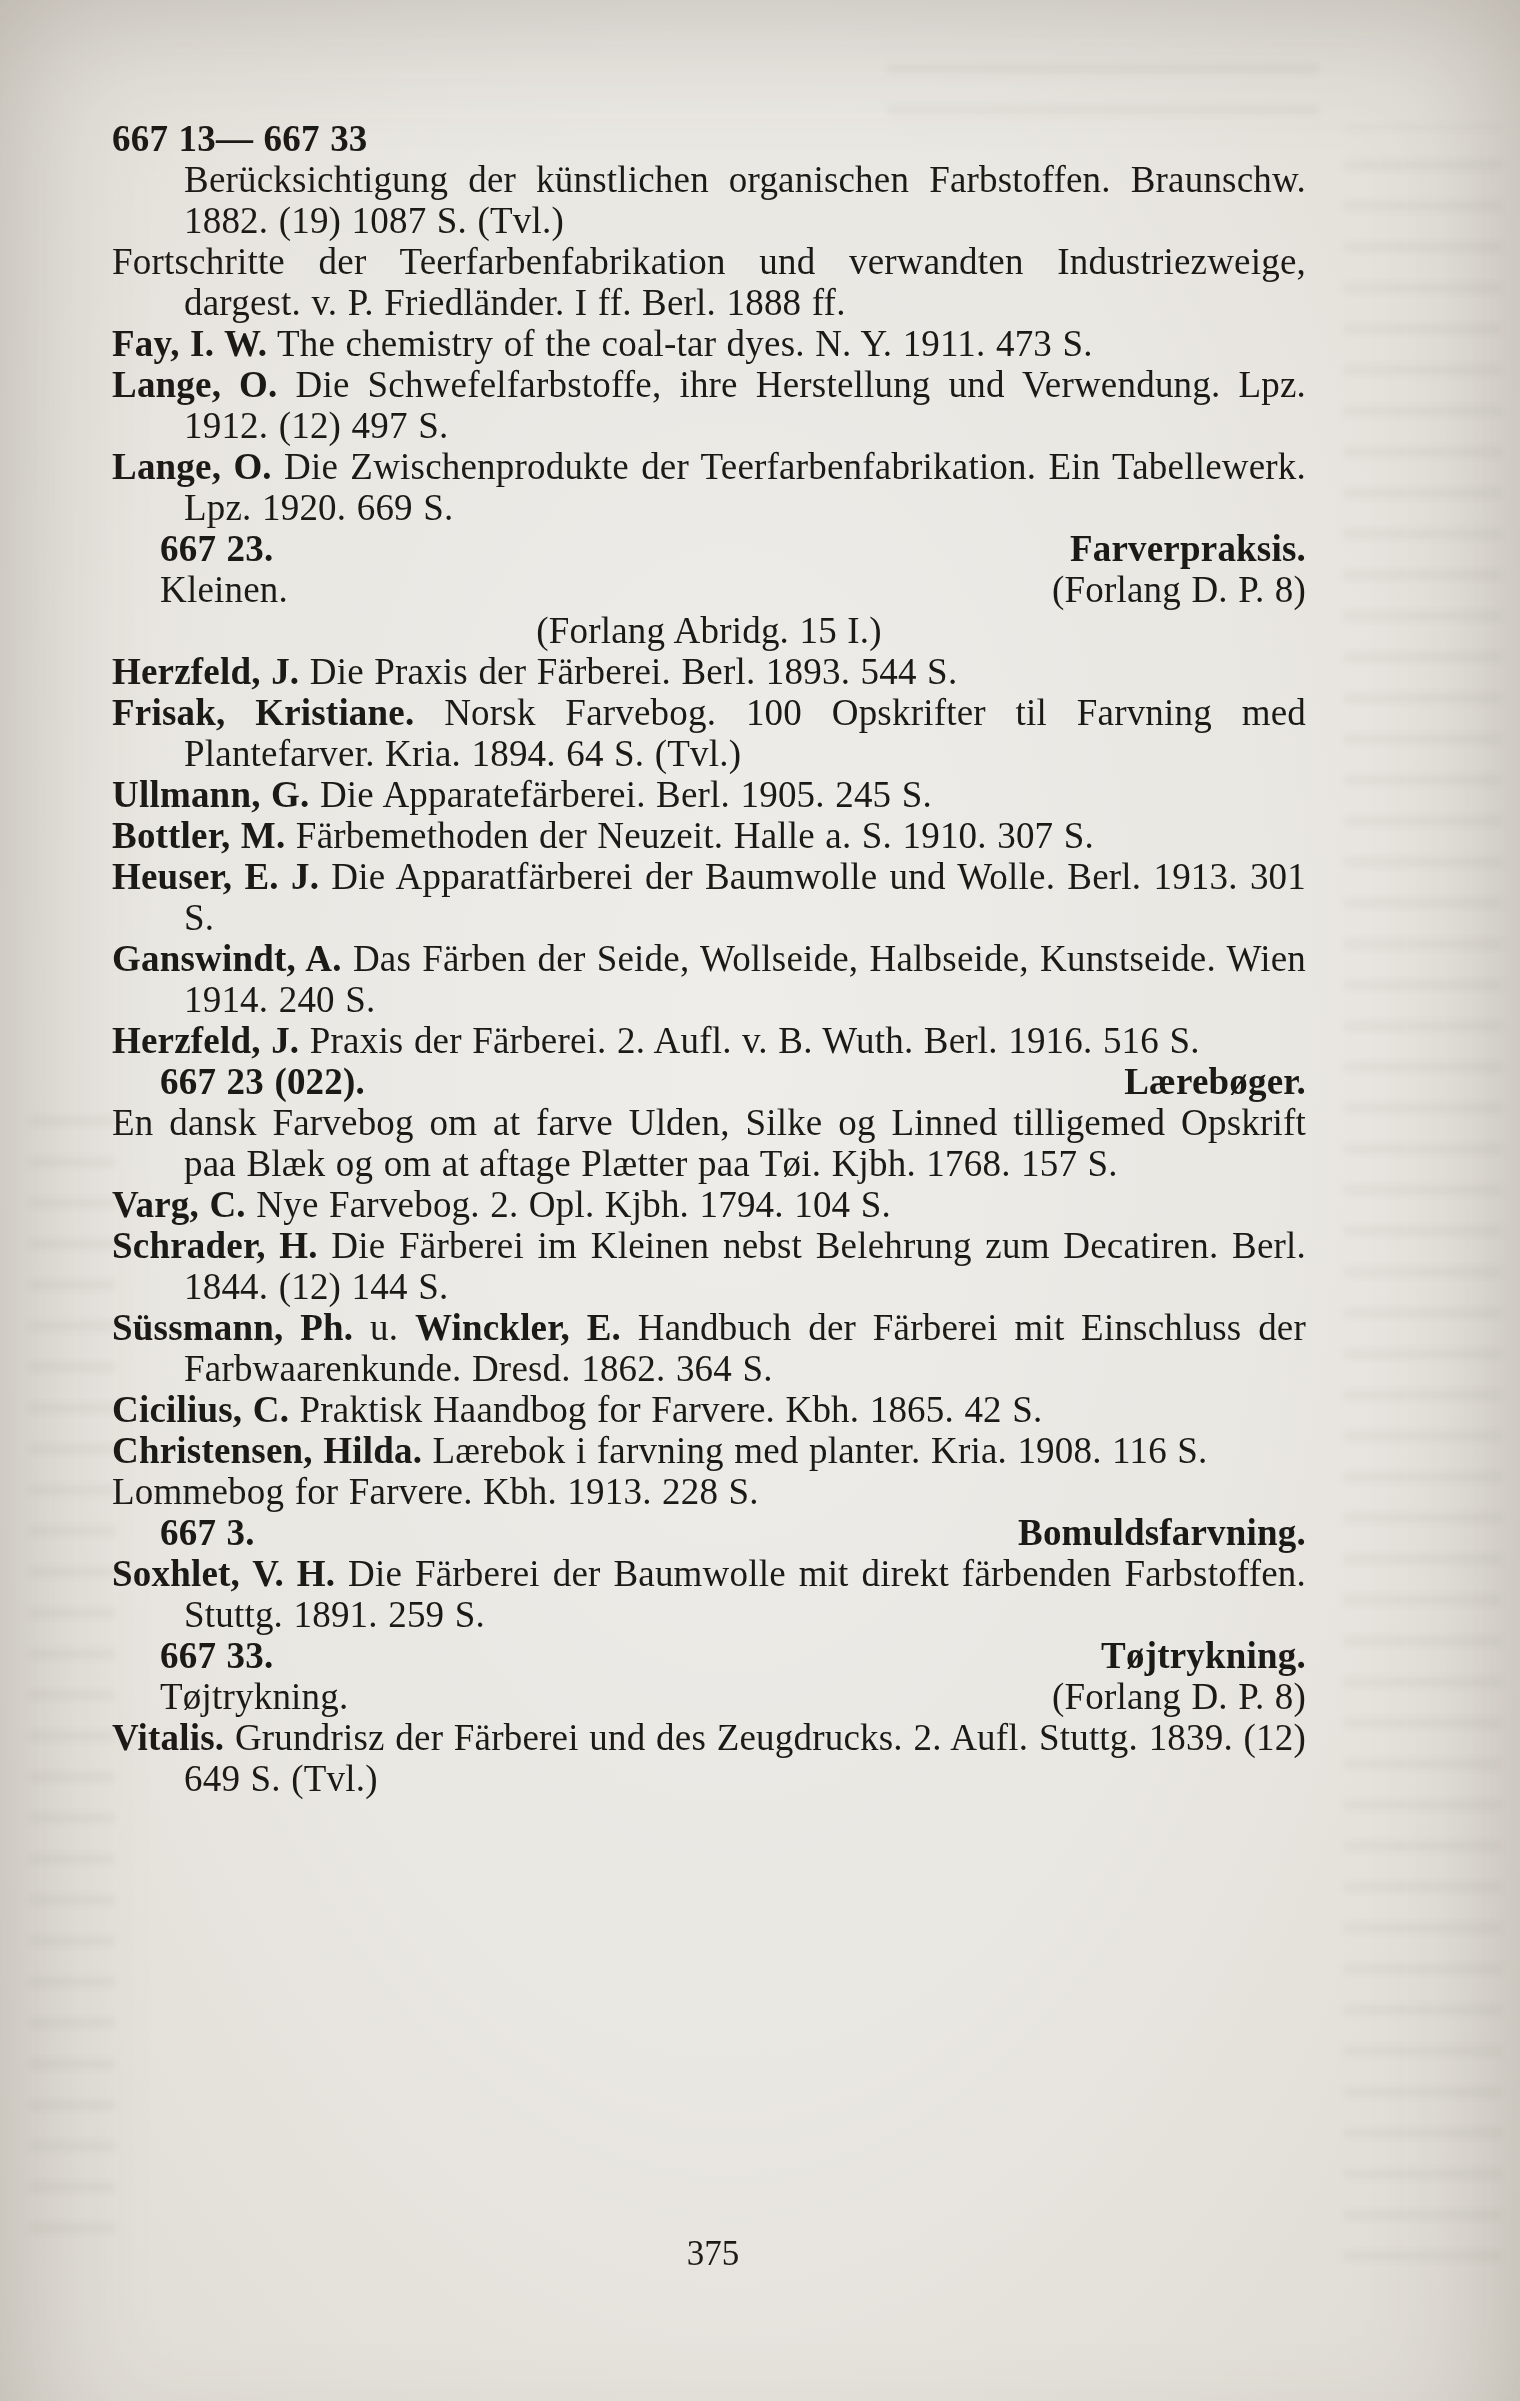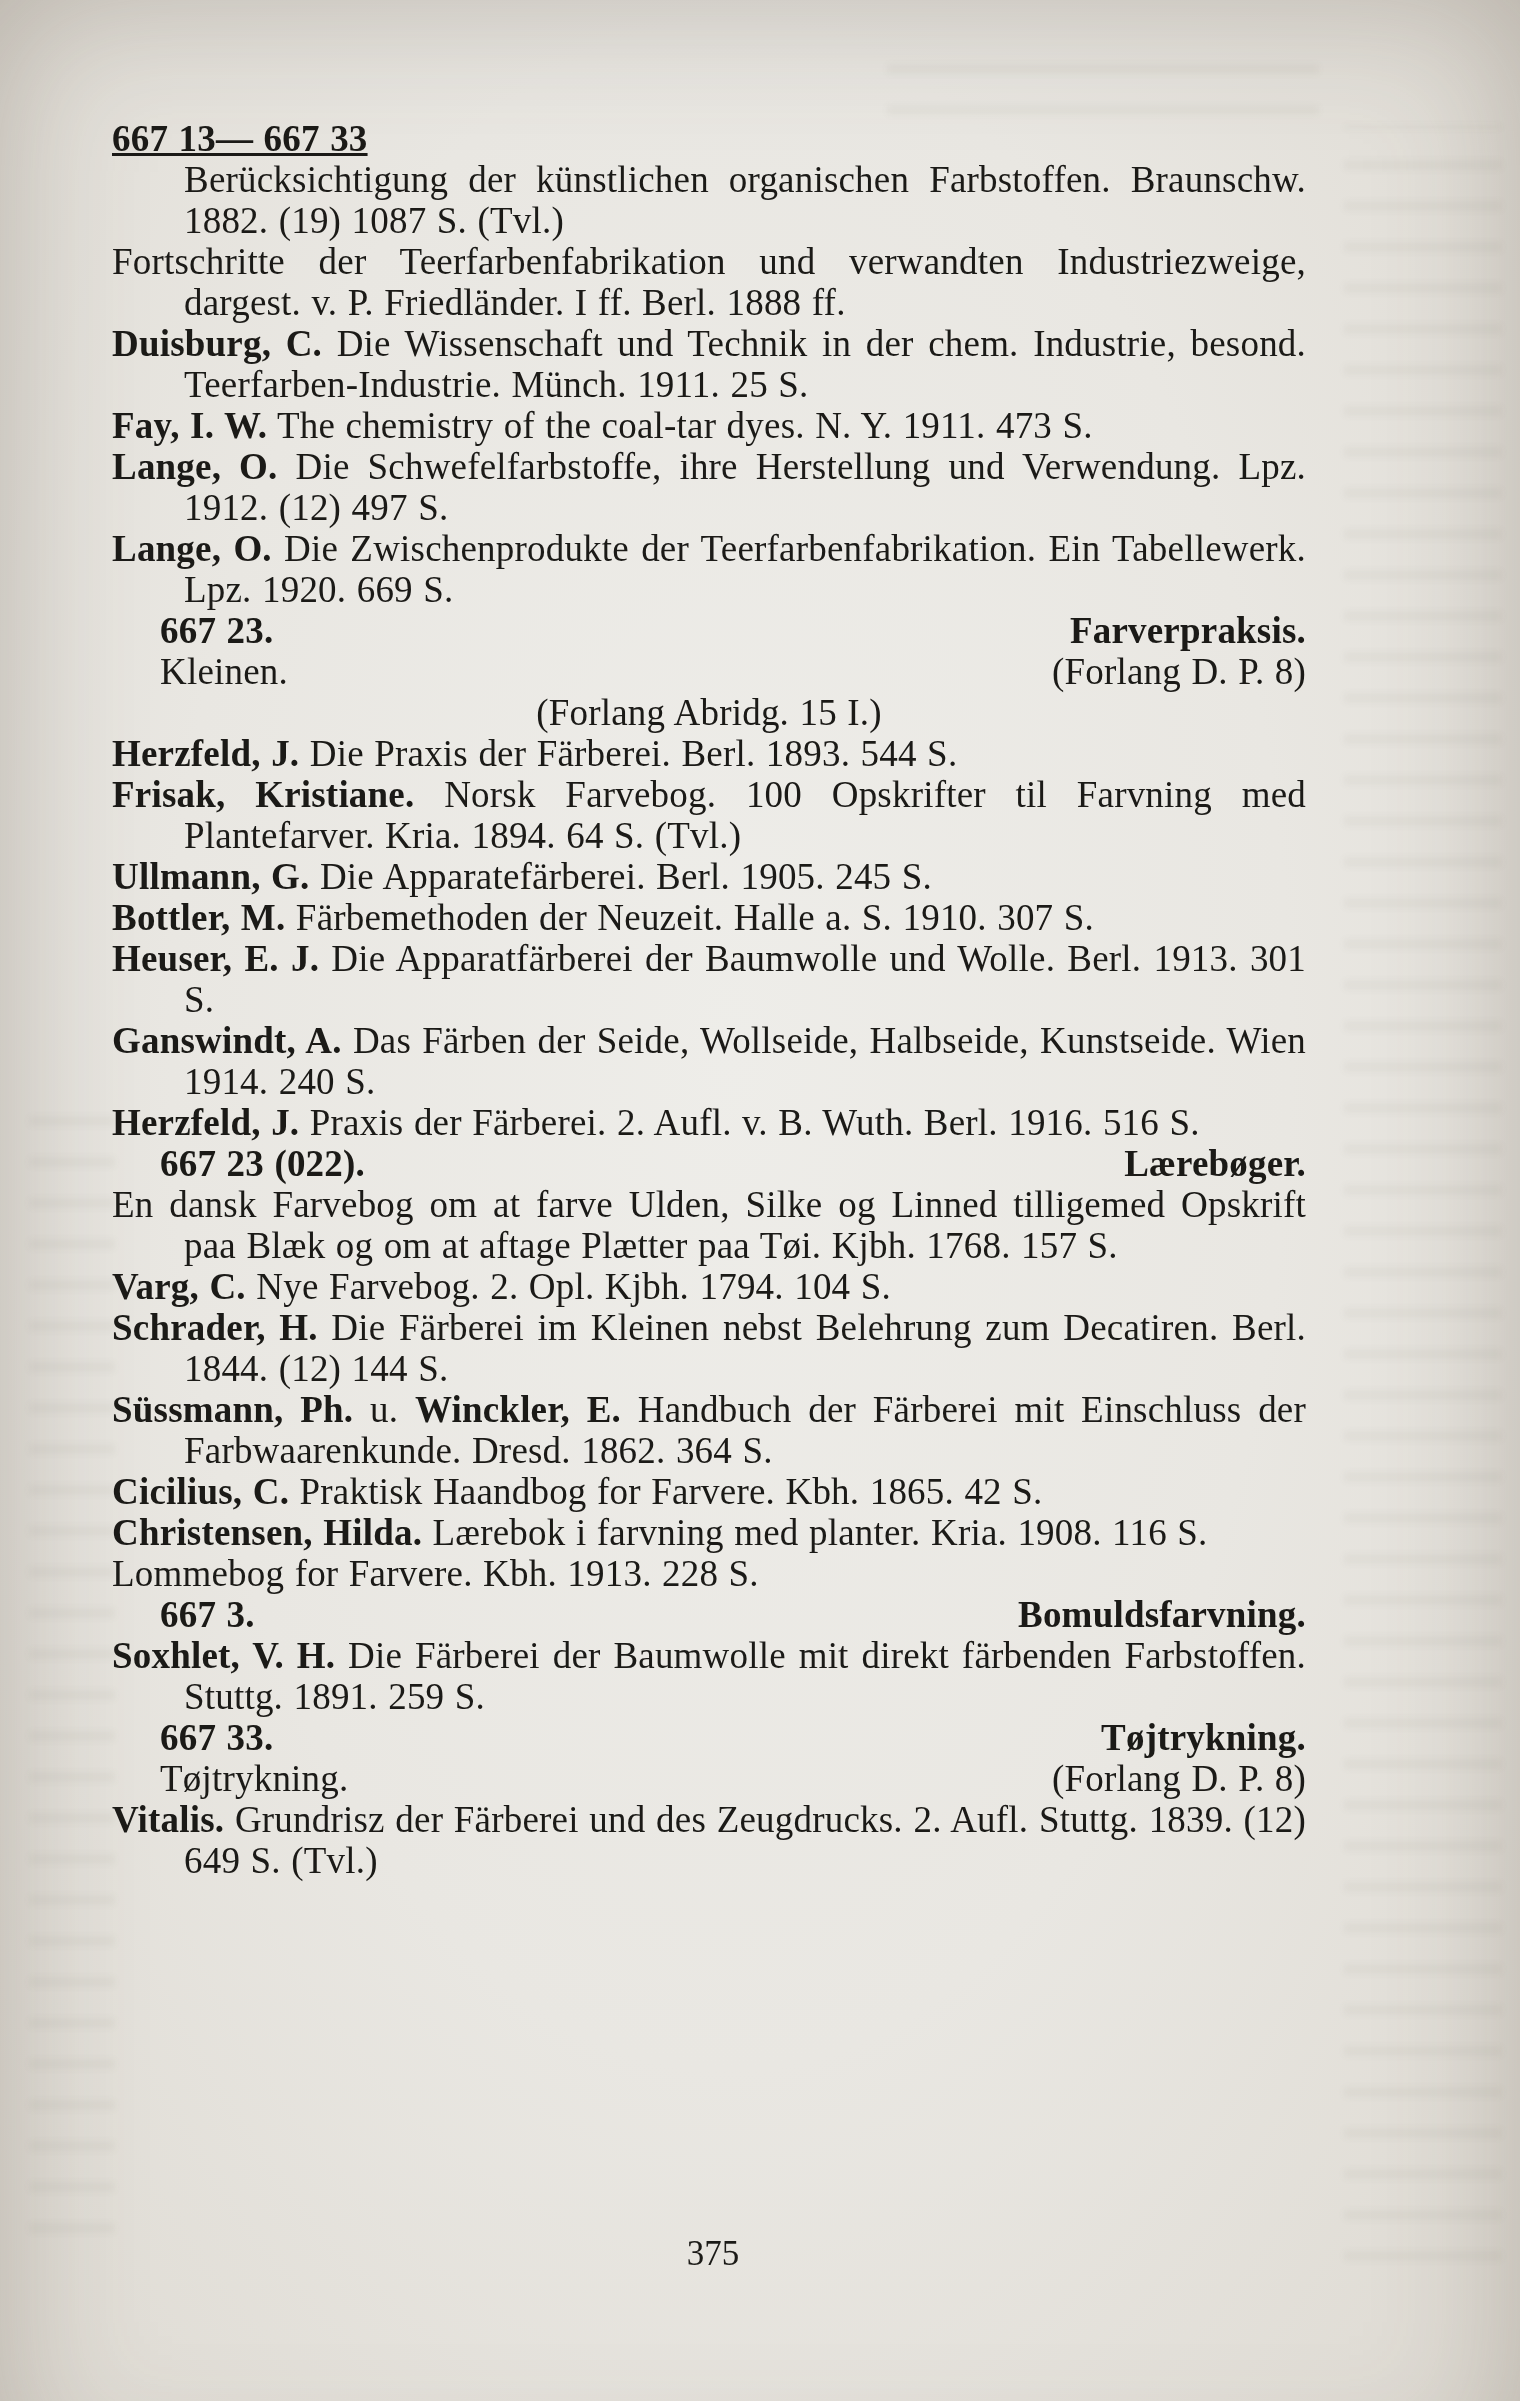--- a/index.html
+++ b/index.html
@@ -41,21 +41,20 @@
     top: 118px;
     width: 1194px;
   }
   .col-header {
     font-weight: bold;
     font-size: 37px;
     line-height: 41px;
     text-align: right;
     letter-spacing: 1px;
     margin: 0 0 2.9px 0;
-    text-decoration: underline;
   }
   .content p {
     margin: 0;
     font-size: 37px;
     line-height: 41px;
     text-align: justify;
     letter-spacing: 0.2px;
     word-spacing: 1px;
   }
   
@@ -94,21 +93,20 @@
 <div class="page">
   <div class="bleed bleed-right"></div>
   <div class="bleed bleed-top"></div>
   <div class="bleed bleed-left"></div>
 
   <div class="content">
     <p class="col-header">667 13— 667 33</p>
     <div>
         <p class="cont"><span>Berücksichtigung der künstlichen organischen Farbstoffen. Braunschw. 1882. (19) 1087 S. (Tvl.)</span></p>
         <p class="entry"><span>Fortschritte der Teerfarbenfabrikation und verwandten Industriezweige, dargest. v. P. Friedländer. I ff. Berl. 1888 ff.</span></p>
-        <p class="entry"><b>Duisburg, C.</b><span> Die Wissenschaft und Technik in der chem. Industrie, besond. Teerfarben-Industrie. Münch. 1911. 25 S.</span></p>
         <p class="entry"><b>Fay, I. W.</b><span> The chemistry of the coal-tar dyes. N. Y. 1911. 473 S.</span></p>
         <p class="entry"><b>Lange, O.</b><span> Die Schwefelfarbstoffe, ihre Herstellung und Verwendung. Lpz. 1912. (12) 497 S.</span></p>
         <p class="entry"><b>Lange, O.</b><span> Die Zwischenprodukte der Teerfarbenfabrikation. Ein Tabellewerk. Lpz. 1920. 669 S.</span></p>
         <p class="row heading">
           <span class="left">667 23.</span>
           <span class="right">Farverpraksis.</span>
         </p>
         <p class="row subheading">
           <span class="left">Kleinen.</span>
           <span class="right">(Forlang D. P. 8)</span>

